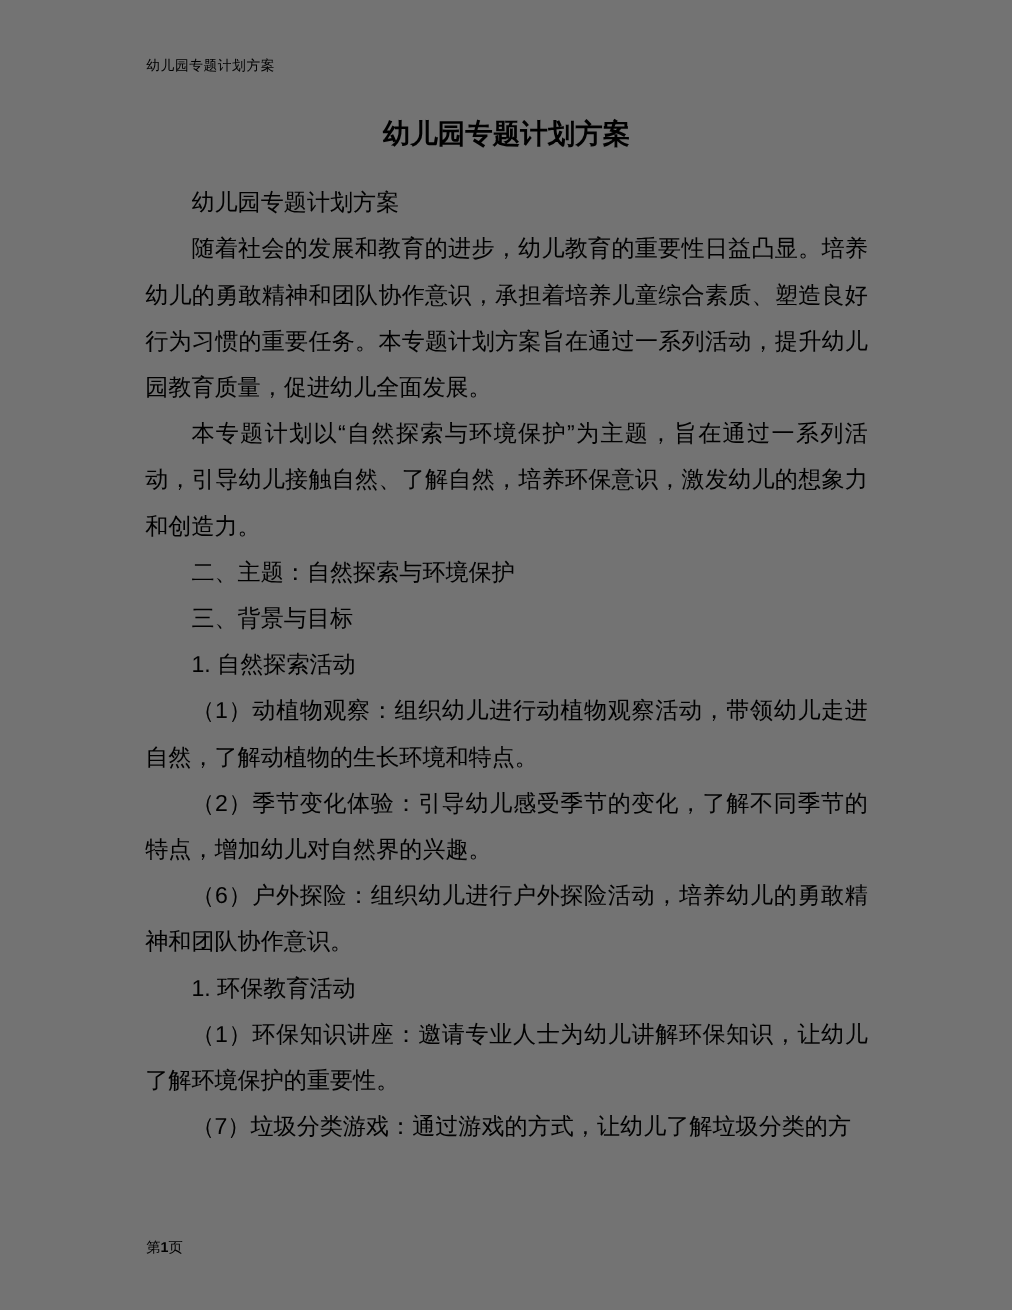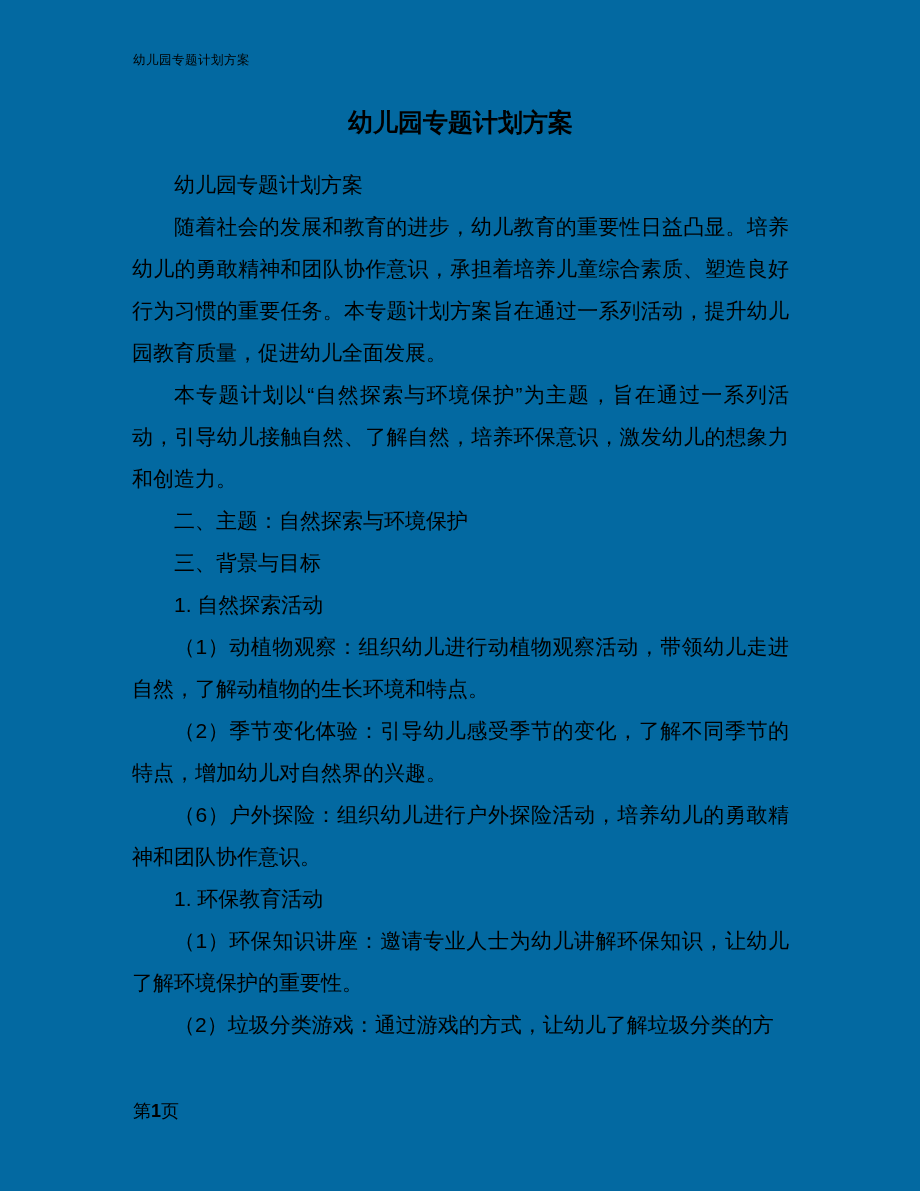--- a/index.html
+++ b/index.html
@@ -11,21 +11,21 @@
   body {
     width: 920px;
     height: 1191px;
     font-family: "Liberation Sans", sans-serif;
     color: #000000;
   }
   .page {
     position: relative;
     width: 920px;
     height: 1191px;
-    background: #0369a1;
+    background: #737373;
     overflow: hidden;
   }
   .doc-header {
     position: absolute;
     top: 52px;
     left: 133px;
     font-size: 12.5px;
     letter-spacing: 0.5px;
     color: #000000;
   }
@@ -49,22 +49,22 @@
     line-height: 42px;
     text-indent: 2em;
     text-align: justify;
     text-justify: inter-ideograph;
     word-break: break-all;
     color: #000000;
   }
   .doc-footer {
     position: absolute;
     left: 133px;
-    bottom: 68px;
-    font-size: 18px;
+    bottom: 48px;
+    font-size: 13px;
     color: #000000;
   }
   .doc-footer .page-num {
     font-weight: bold;
   }
 </style>
 </head>
 <body>
 
 <div class="page">
@@ -78,19 +78,19 @@
         <p class="para">随着社会的发展和教育的进步，幼儿教育的重要性日益凸显。培养幼儿的勇敢精神和团队协作意识，承担着培养儿童综合素质、塑造良好行为习惯的重要任务。本专题计划方案旨在通过一系列活动，提升幼儿园教育质量，促进幼儿全面发展。</p>
         <p class="para">本专题计划以“自然探索与环境保护”为主题，旨在通过一系列活动，引导幼儿接触自然、了解自然，培养环保意识，激发幼儿的想象力和创造力。</p>
         <p class="para">二、主题：自然探索与环境保护</p>
         <p class="para">三、背景与目标</p>
         <p class="para">1. 自然探索活动</p>
         <p class="para">（1）动植物观察：组织幼儿进行动植物观察活动，带领幼儿走进自然，了解动植物的生长环境和特点。</p>
         <p class="para">（2）季节变化体验：引导幼儿感受季节的变化，了解不同季节的特点，增加幼儿对自然界的兴趣。</p>
         <p class="para">（6）户外探险：组织幼儿进行户外探险活动，培养幼儿的勇敢精神和团队协作意识。</p>
         <p class="para">1. 环保教育活动</p>
         <p class="para">（1）环保知识讲座：邀请专业人士为幼儿讲解环保知识，让幼儿了解环境保护的重要性。</p>
-        <p class="para">（2）垃圾分类游戏：通过游戏的方式，让幼儿了解垃圾分类的方</p>
+        <p class="para">（7）垃圾分类游戏：通过游戏的方式，让幼儿了解垃圾分类的方</p>
       </div>
   </div>
 
   <div class="doc-footer"><span>第</span><span class="page-num">1</span><span>页</span></div>
 
 </div>
 
 </body></html>

